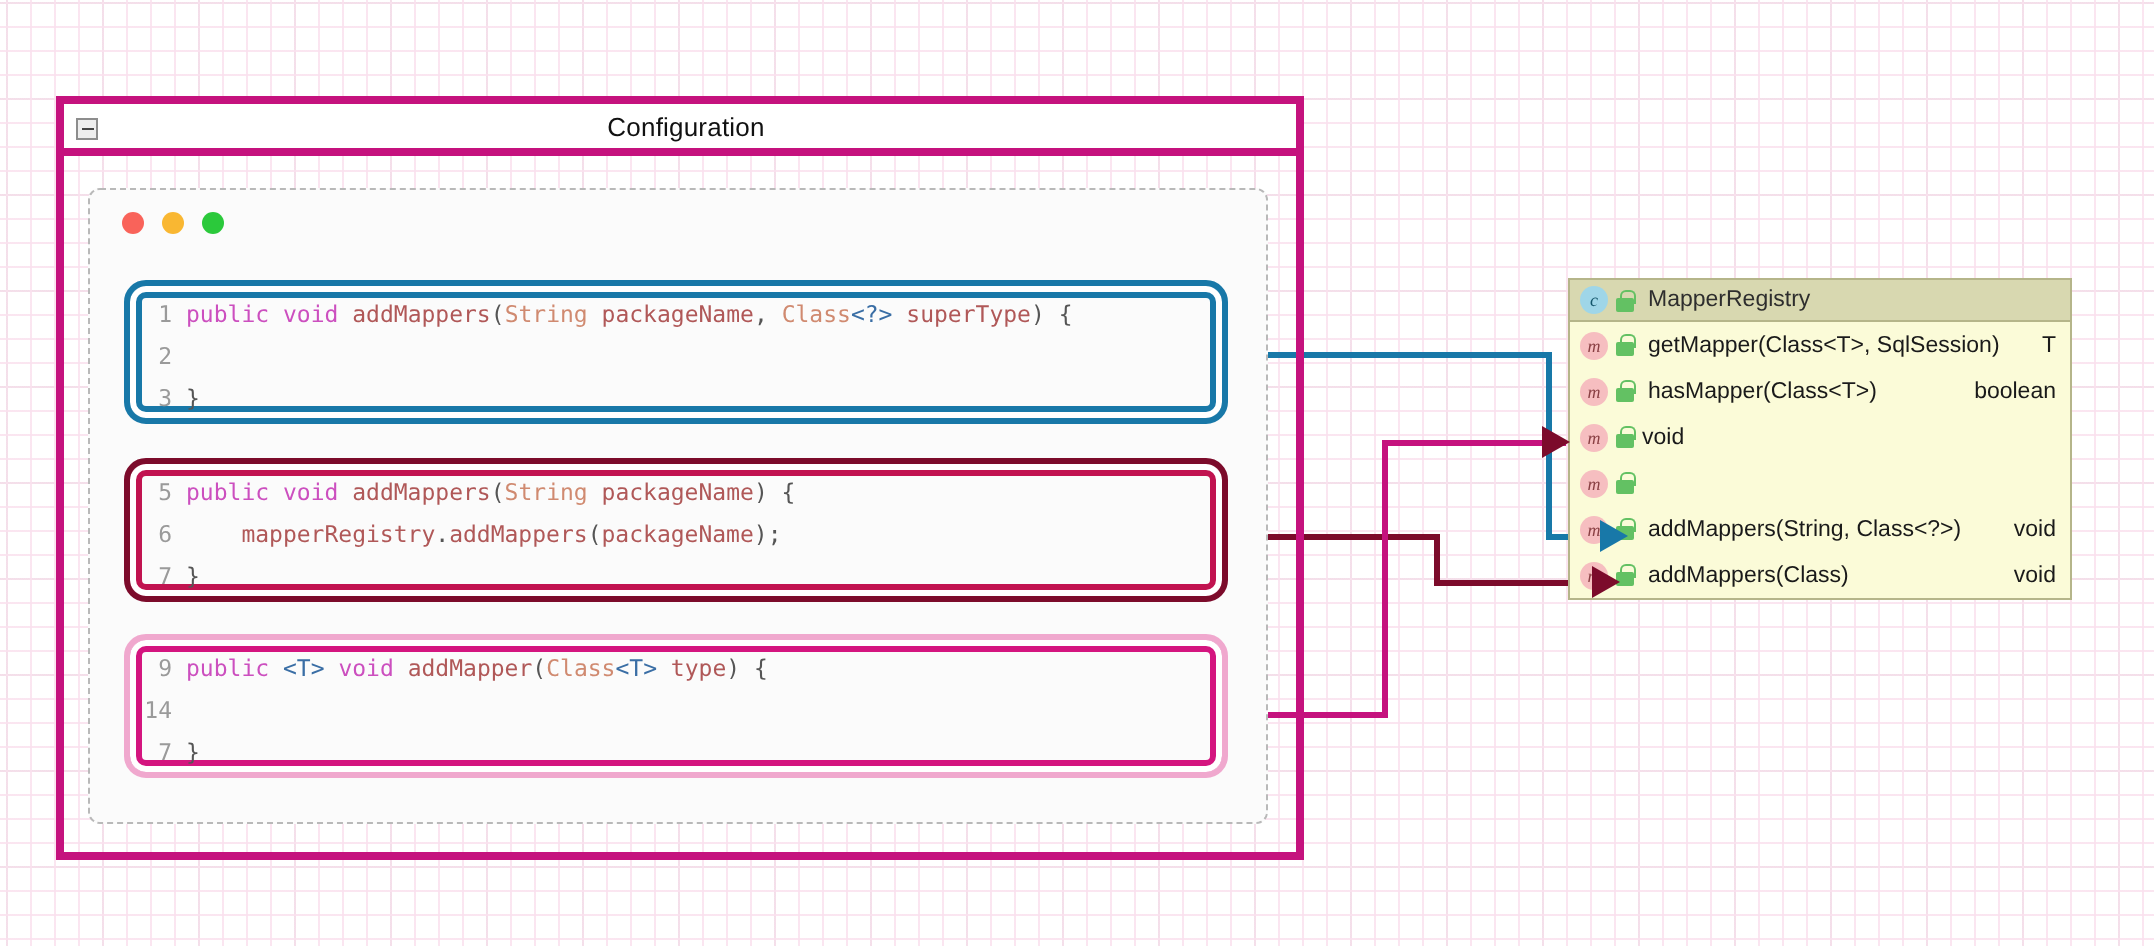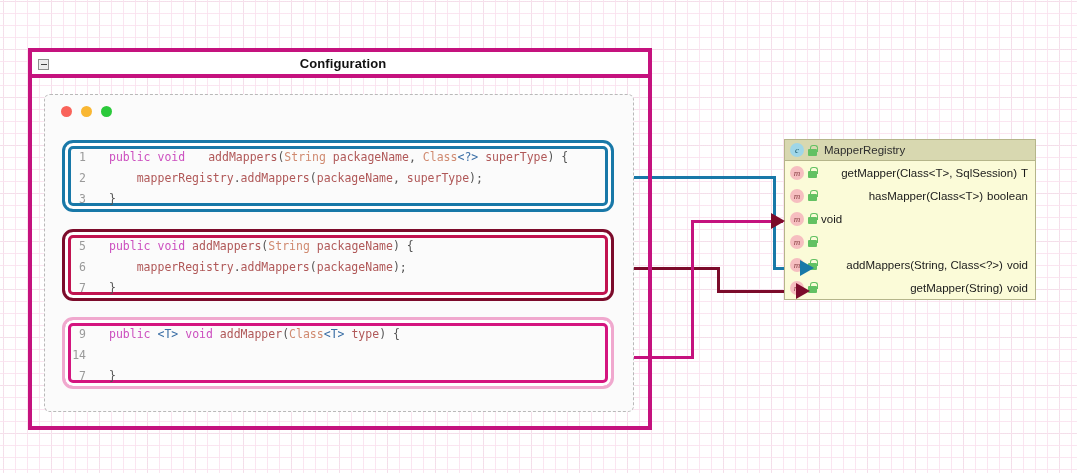--- a/index.html
+++ b/index.html
@@ -40,21 +40,21 @@
     width: 624px; height: 30px;
     border: 4px solid #C5127E;
     background: #ffffff;
     display: flex;
     align-items: center;
     justify-content: center;
     z-index: 7;
   }
   #config-title {
     font-size: 13px;
-    font-weight: bold;
+    font-weight: normal;
     color: #111111;
     letter-spacing: 0.1px;
     padding-left: 6px;
   }
   #collapse-icon {
     position: absolute;
     left: 6px; top: 7px;
     width: 11px; height: 11px;
     border: 1px solid #8d8d8d;
     background: #eeeeee;
@@ -126,21 +126,21 @@
     white-space: pre;
   }
   .ln {
     width: 26px;
     text-align: right;
     color: #9a9a9a;
     padding-right: 7px;
     flex: 0 0 auto;
     user-select: none;
   }
-  .code-text { color: #b05858; margin-left: 16px; }
+  .code-text { color: #b05858; }
   .kw   { color: #cc4fbf; }
   .typ  { color: #d08a70; }
   .pun  { color: #555555; }
   .gen  { color: #3a6ea5; }
 
   
   .conn {
     position: absolute;
     z-index: 5;
   }
@@ -191,21 +191,20 @@
     padding-left: 5px;
     gap: 4px;
     position: relative;
   }
   .mr-sig {
     color: #1a1a1a;
     padding-left: 3px;
     flex: 1 1 auto;
     white-space: nowrap;
     overflow: hidden;
-    text-align: right;
   }
   .mr-ret {
     color: #1a1a1a;
     padding-right: 7px;
     flex: 0 0 auto;
     white-space: nowrap;
   }
 
   .ico-c, .ico-m {
     width: 14px; height: 14px;
@@ -278,21 +277,20 @@
     </div>
   </div>
 
   <div id="block-1" class="code-block outline-blue">
     <div class="code-line">
       <span class="ln">1</span>
       <span class="code-text"><span class="kw">public</span> <span class="kw">void</span> <span class="code-text">addMappers</span><span class="pun">(</span><span class="typ">String</span> packageName<span class="pun">,</span> <span class="typ">Class</span><span class="gen">&lt;?&gt;</span> superType<span class="pun">) {</span></span>
     </div>
     <div class="code-line">
       <span class="ln">2</span>
-      <span class="code-text">    mapperRegistry<span class="pun">.</span>addMappers<span class="pun">(</span>packageName<span class="pun">,</span> superType<span class="pun">);</span></span>
     </div>
     <div class="code-line">
       <span class="ln">3</span>
       <span class="code-text"><span class="pun">}</span></span>
     </div>
   </div>
 
   <div id="block-2" class="code-block outline-maroon">
     <div class="code-line">
       <span class="ln">5</span>
@@ -358,18 +356,18 @@
     <div class="mr-row">
       <span class="ico-m">m</span>
       <span class="ico-lock"></span>
       <span class="mr-sig">addMappers(String, Class&lt;?&gt;)</span>
       <span class="mr-ret">void</span>
     </div>
 
     <div class="mr-row">
       <span class="ico-m">m</span>
       <span class="ico-lock"></span>
-      <span class="mr-sig">getMapper(String)</span>
+      <span class="mr-sig">addMappers(Class)</span>
       <span class="mr-ret">void</span>
     </div>
   </div>
 
 </div>
 
 </body></html>

